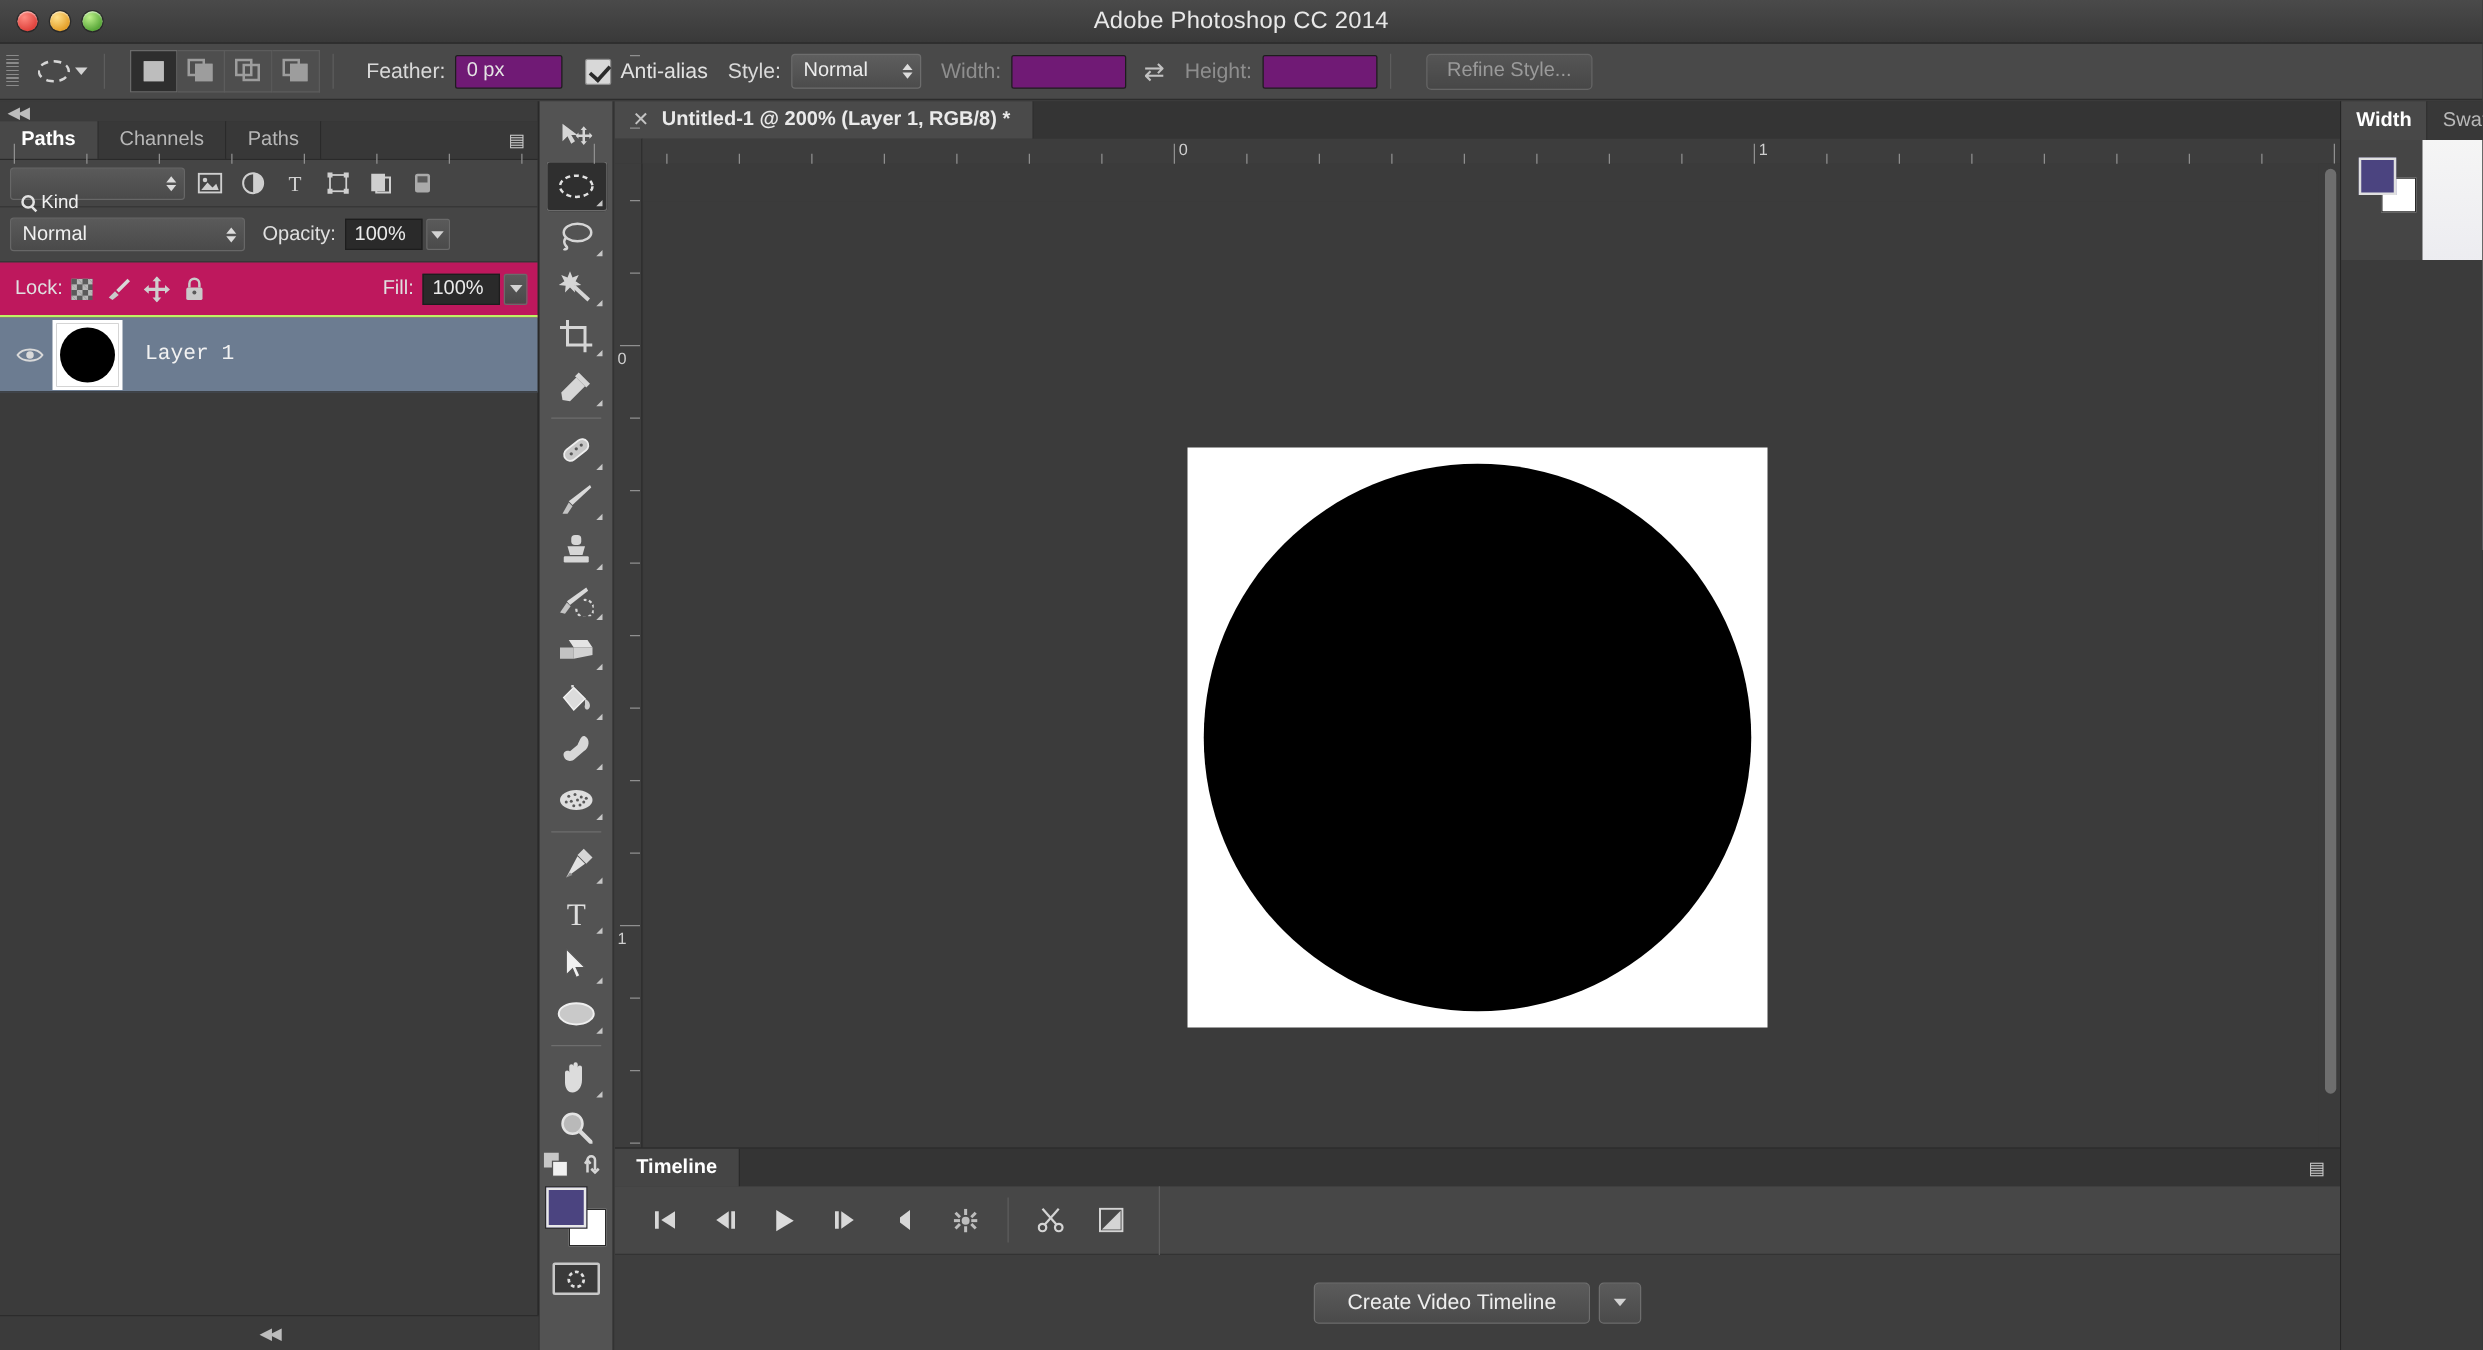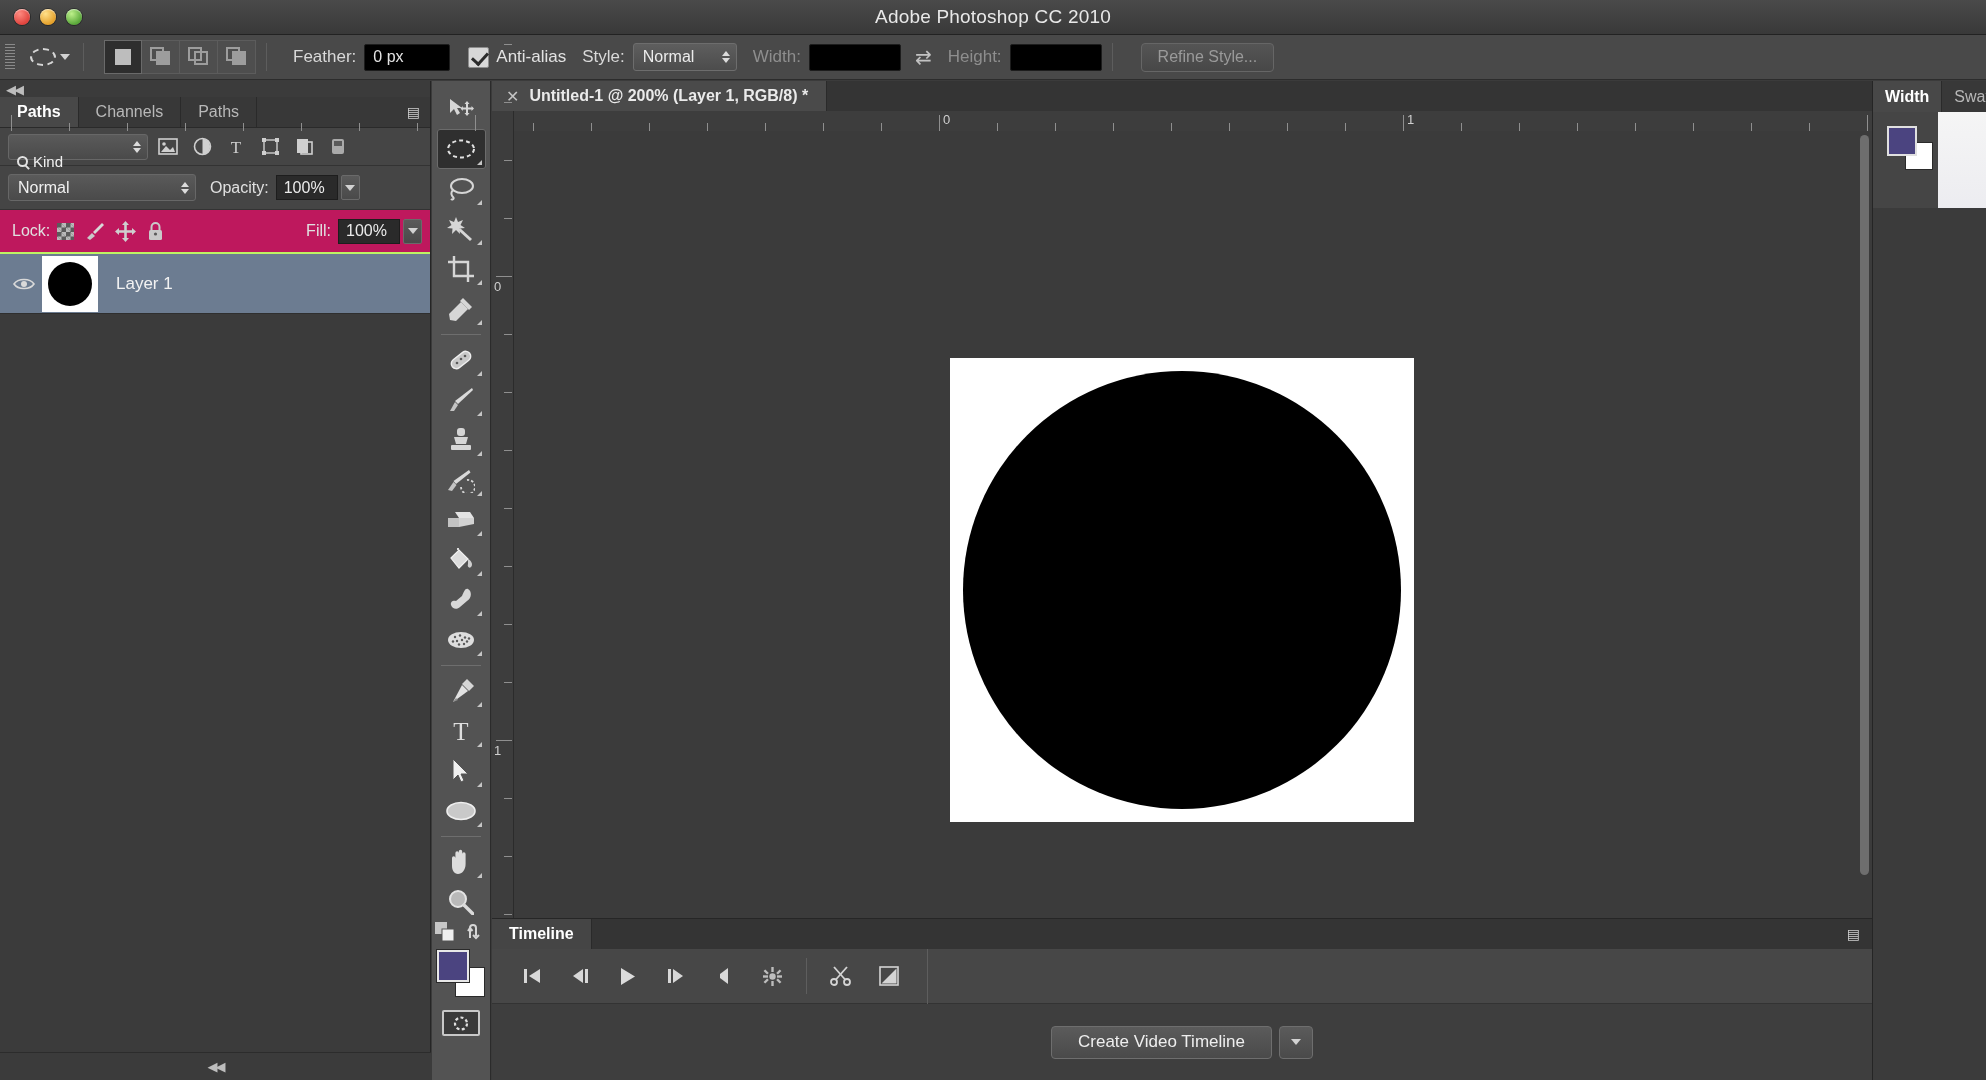--- a/index.html
+++ b/index.html
@@ -58,21 +58,21 @@
   .two { position: relative; width: 22px; height: 20px; }
   .two i { position: absolute; width: 14px; height: 14px; border: 2px solid #9d9d9d; display:block; }
   .two i.a { left: 0; top: 0; }
   .two i.b { left: 6px; top: 4px; background: #9d9d9d; }
   .two.sub i.b { background: transparent; }
   .two.isect i.a { background: transparent; }
 
   .opt-label { color: #d9d9d9; font-size: 17px; margin-left: 16px; white-space: nowrap; }
   .opt-label.dim { color: #8e8e8e; }
   .opt-input {
-    height: 27px; background: #000000; border: 1px solid #1d1d1d; border-radius: 2px;
+    height: 27px; background: #701a75; border: 1px solid #1d1d1d; border-radius: 2px;
     color: #e4e4e4; font-size: 16px; padding: 0 8px; margin-left: 8px;
     display: flex; align-items: center;
   }
   .opt-input.w1 { width: 86px; }
   .opt-input.w2 { width: 92px; }
   .chk-wrap { display: flex; align-items: center; margin-left: 18px; }
   .chk {
     width: 21px; height: 21px; background: #d8d8d8; border: 1px solid #8d8d8d;
     border-radius: 2px; position: relative;
   }
@@ -152,21 +152,21 @@
   .checker {
     width: 17px; height: 17px;
     background-image: linear-gradient(45deg,#b9b9b9 25%,transparent 25%,transparent 75%,#b9b9b9 75%),
                       linear-gradient(45deg,#b9b9b9 25%,#5b5b5b 25%,#5b5b5b 75%,#b9b9b9 75%);
     background-size: 9px 9px; background-position: 0 0, 4.5px 4.5px;
   }
 
   .layerlist { background: #3b3b3b; }
   .layerrow {
     height: 60px; display: flex; align-items: center;
-    border-bottom: 1px solid #2f2f2f; padding-left: 4px;
+    border-bottom: 1px solid #2f2f2f; padding-left: 4px; font-family: Liberation Mono, monospace;
   }
   .layerrow.selected { background: #6c7c91; }
   .eye { width: 40px; display: flex; align-items: center; justify-content: center; }
   .thumb {
     width: 52px; height: 52px; background: #fff; border: 1px solid #1c1c1c;
     display: flex; align-items: center; justify-content: center; position: relative;
   }
   .thumb .circ { width: 44px; height: 44px; background: #000; border-radius: 50%; }
   .thumb.sel-outline { outline: 3px solid #ffffff; outline-offset: -1px; }
   .layer-name { color: #f2f2f2; font-size: 17px; margin-left: 20px; }
@@ -314,21 +314,21 @@
 <body>
 
 <div class="app">
 
   <div class="titlebar">
     <div class="traffic">
       <div class="dot red"></div>
       <div class="dot yellow"></div>
       <div class="dot green"></div>
     </div>
-    <div class="app-title">Adobe Photoshop CC 2010</div>
+    <div class="app-title">Adobe Photoshop CC 2014</div>
   </div>
 
   <div class="optionsbar">
     <div class="grip"></div>
 
     <div class="opt-tool">
       <div class="marquee-ico"></div>
       <div class="caret-dn"></div>
     </div>
 

